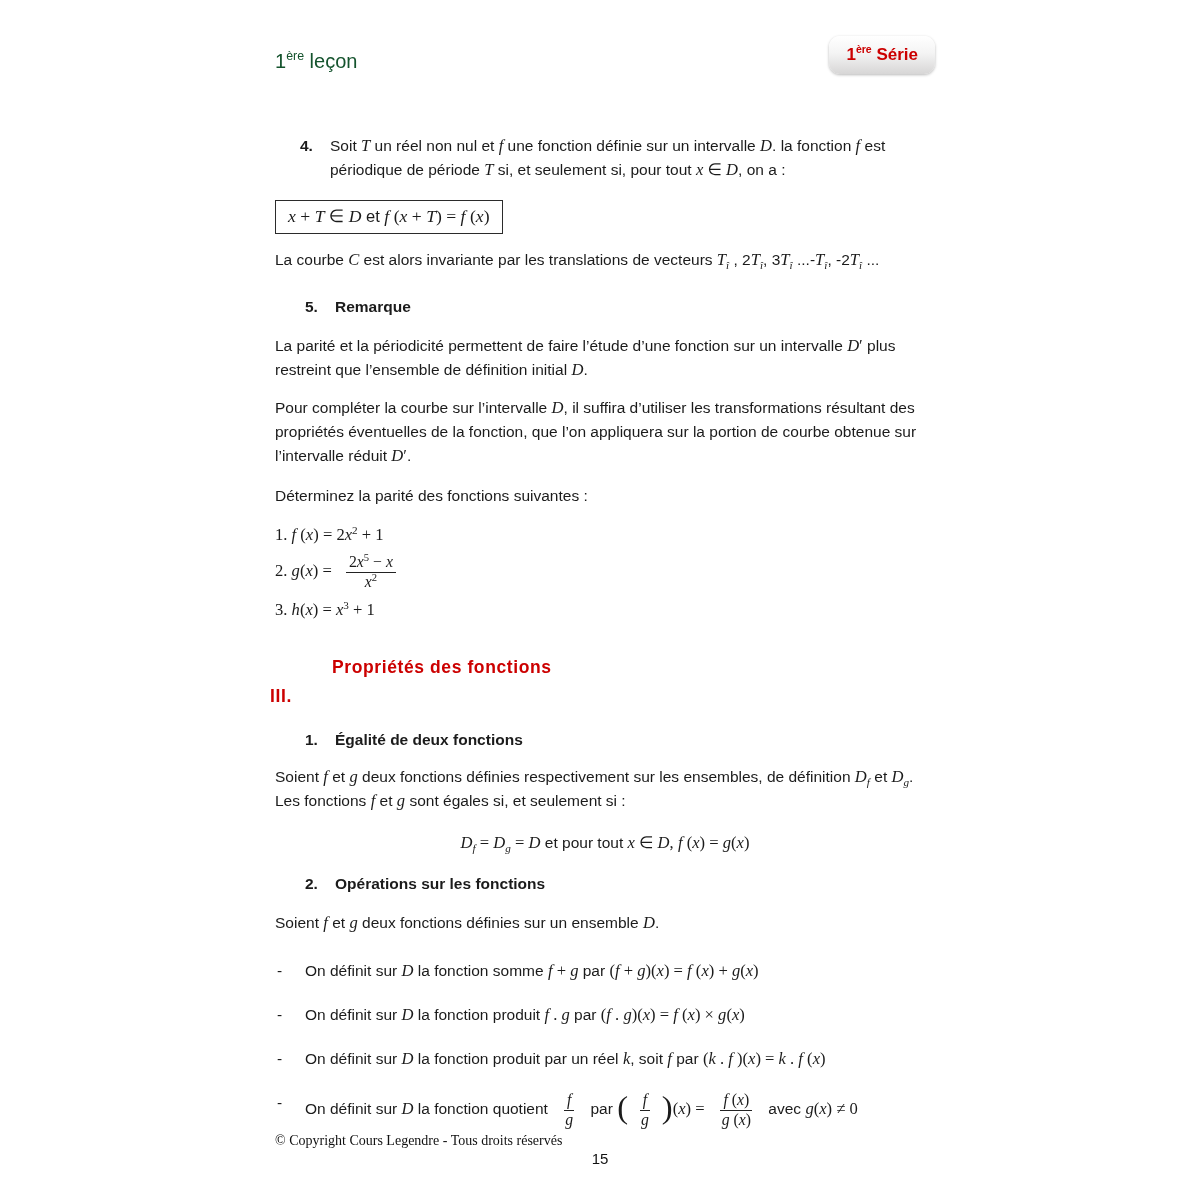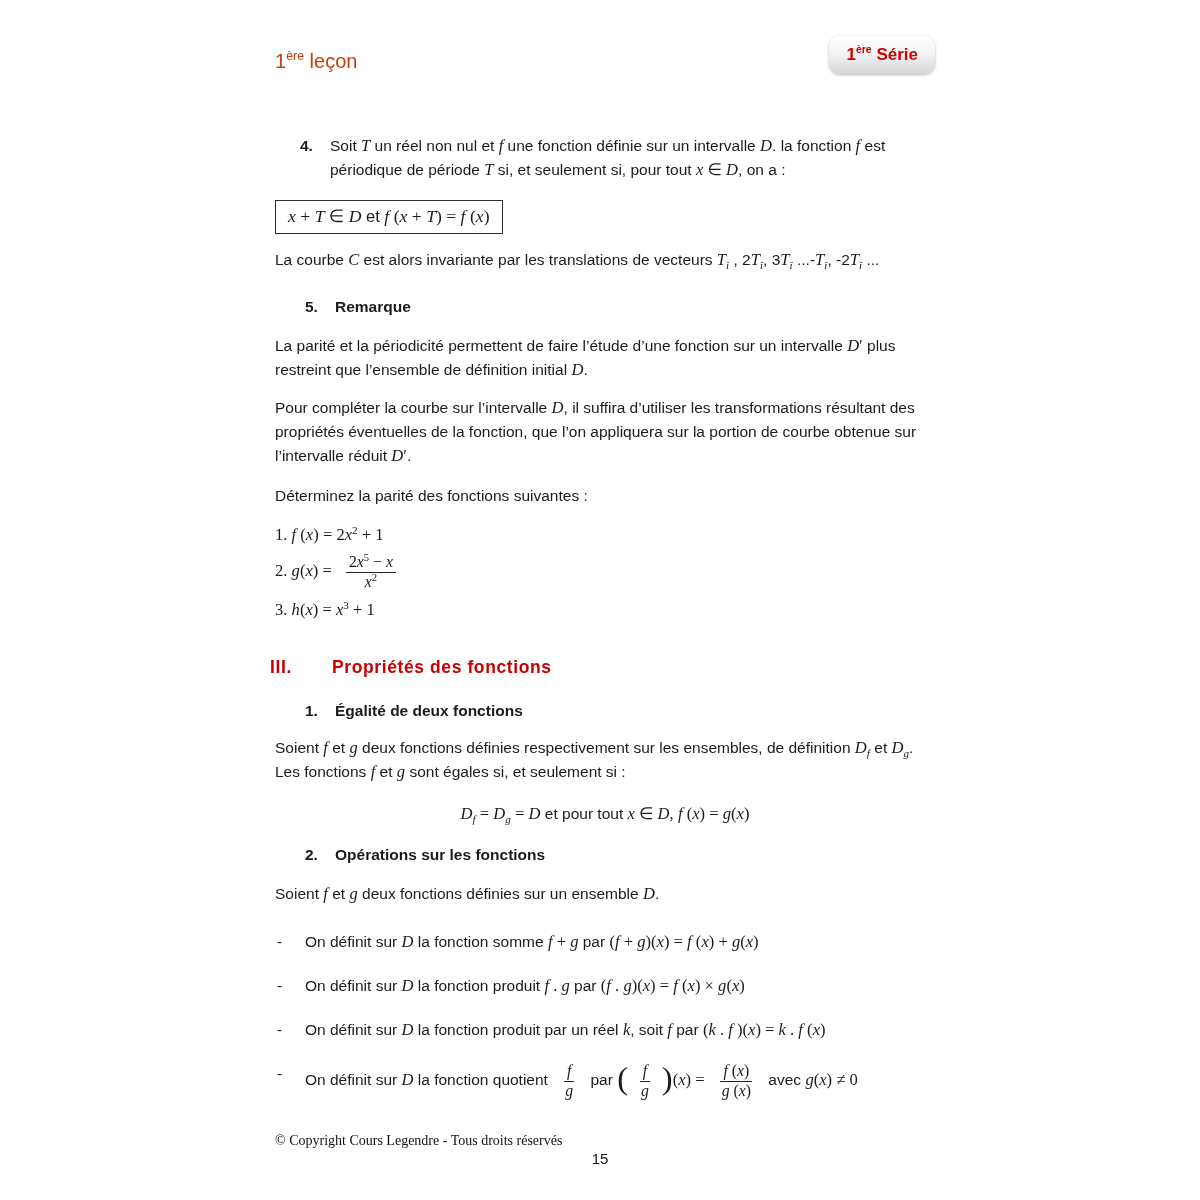--- a/index.html
+++ b/index.html
@@ -5,21 +5,21 @@
   html,body{margin:0;padding:0;background:#ffffff;}
   .page{
     position:relative;width:1200px;height:1200px;background:#ffffff;
     font-family:"Liberation Sans",sans-serif;color:#1b1b1b;font-size:15.5px;
     overflow:hidden;
   }
   .doc{padding:36px 265px 0 275px;}
 
   
   .header{display:flex;justify-content:space-between;align-items:flex-start;height:56px;}
-  .lesson{color:#c2410c;font-size:20px;padding-top:14px;}
+  .lesson{color:#14532d;font-size:20px;padding-top:14px;}
   .badge{
     background:linear-gradient(180deg,#ffffff 0%,#f4f4f4 45%,#d7d6d6 100%);
     border-radius:11px;padding:9px 17px;color:#cc0000;font-weight:bold;font-size:17px;
     box-shadow:0 1px 3px rgba(0,0,0,0.28);
   }
 
   
   .seg-t{font-family:"Liberation Sans",sans-serif;}
   .seg-ts{font-family:"Liberation Sans",sans-serif;font-size:0.62em;vertical-align:super;line-height:0;}
   .seg-s{font-family:"Liberation Serif",serif;font-size:1.07em;}
@@ -46,21 +46,21 @@
   .subhead .num{width:30px;flex:none;}
 
   .para{margin-top:16px;line-height:24px;}
 
   .exercice{margin-top:22px;color:#cc0000;font-weight:bold;font-size:15.5px;}
 
   .fnlist{margin-top:14px;}
   .fnrow{margin-bottom:5px;line-height:26px;}
 
   .section3{display:flex;margin-top:34px;color:#cc0000;font-weight:bold;font-size:17.5px;letter-spacing:0.6px;}
-  .section3 .roman{width:62px;flex:none;margin-left:-5px;}
+  .section3 .roman{width:62px;flex:none;margin-left:-5px;margin-top:29px;}
 
   .formula-center{text-align:center;margin-top:20px;}
 
   .bullets{margin-top:24px;}
   .bullet{display:flex;margin-bottom:20px;line-height:24px;align-items:flex-start;}
   .bullet .marker{width:28px;flex:none;margin-left:2px;}
   .bullet .body{flex:1;}
 
   .footer{position:absolute;left:275px;top:1133px;font-family:Liberation Serif, serif;font-size:14px;color:#111;}
   .pagenum{position:absolute;left:0;right:0;top:1150px;text-align:center;

